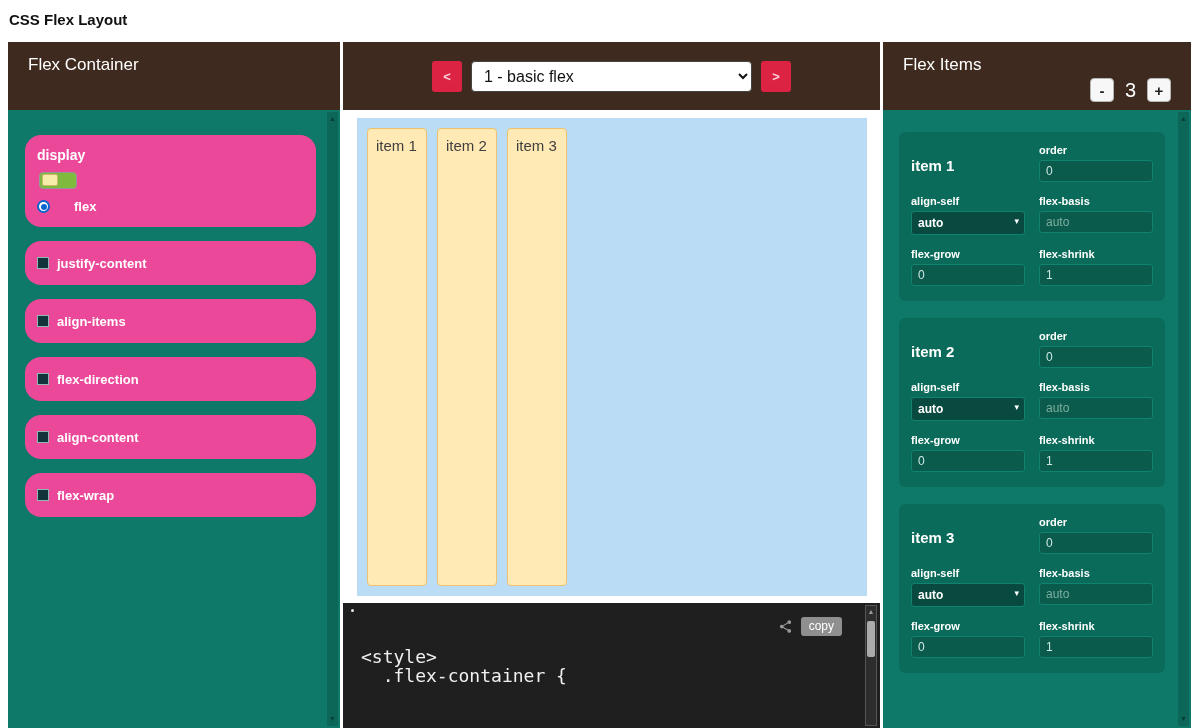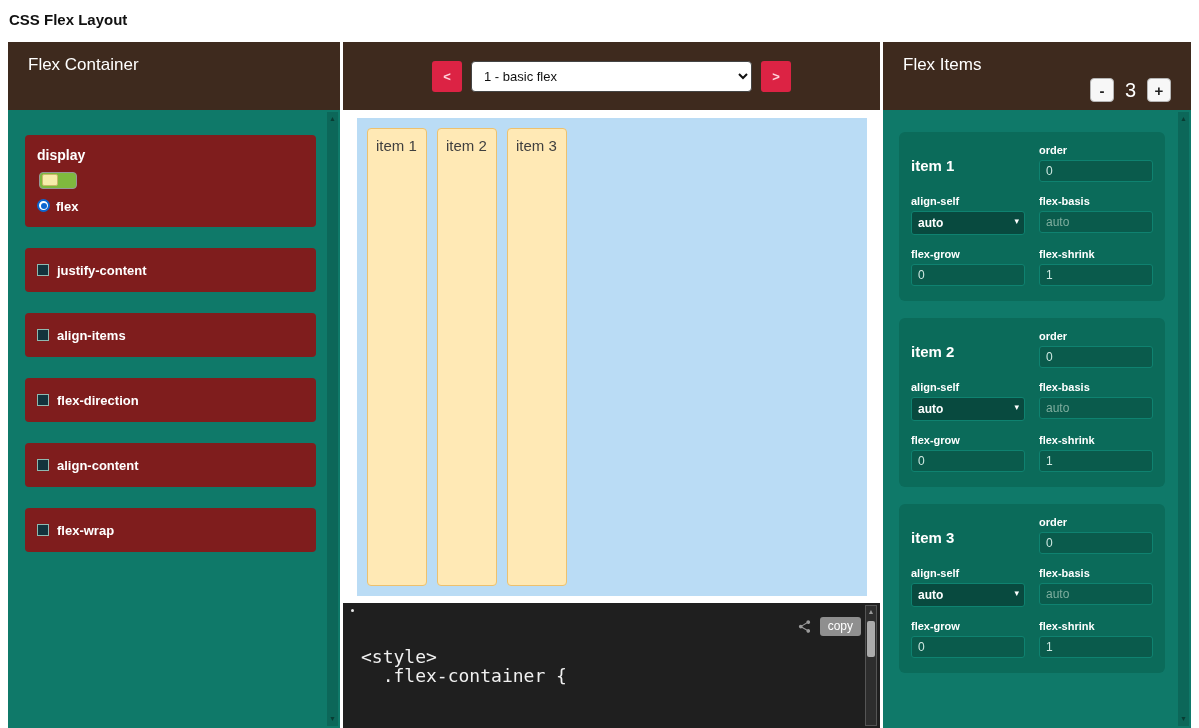--- a/index.html
+++ b/index.html
@@ -22,58 +22,58 @@
   .col-body { flex:1; background:#0f7969; position:relative; overflow:hidden; }
 
   
   .panel-scroll { position:absolute; top:2px; right:2px; bottom:2px; width:11px;
                   background:rgba(0,0,0,0.15); display:flex; flex-direction:column;
                   justify-content:space-between; align-items:center; }
   .panel-scroll .arr { font-size:7px; color:#083d33; line-height:10px; padding:2px 0; }
 
   
   .left-pad { padding:25px 24px 0 17px; }
-  .card { background:#7f1d1d; border-radius:4px; margin-bottom:21px; }
+  .card { background:#ec4899; border-radius:16px; margin-bottom:14px; }
   .display-card { padding:11px 12px 13px; }
   .display-label { font-size:14px; font-weight:bold; color:#fff; }
   .toggle { width:38px; height:17px; background:#7fb93e; border:1px solid #979797;
             border-radius:4px; position:relative; margin:8px 0 10px 2px; cursor:pointer; }
   .toggle .knob { position:absolute; left:2px; top:1px; width:16px; height:12px;
                   background:#f6edaa; border:1px solid #c9b86a; border-radius:2px; }
-  .radio-row { display:flex; align-items:flex-start; gap:6px; }
+  .radio-row { display:flex; align-items:center; gap:24px; }
   .radio { appearance:none; -webkit-appearance:none; width:13px; height:13px; border-radius:50%;
            border:2px solid #0b66d0; background:#fff; position:relative; cursor:pointer; }
   .radio:checked::after { content:""; position:absolute; left:1.5px; top:1.5px; width:6px; height:6px;
            border-radius:50%; background:#0b66d0; }
   .radio-label { font-size:13px; font-weight:bold; color:#fff; }
 
   .option-card { height:44px; display:flex; align-items:center; padding:0 12px; }
   .cbx { appearance:none; -webkit-appearance:none; width:12px; height:12px; background:#13333c;
          border:1px solid #8fb9b0; cursor:pointer; flex:none; }
   .option-label { font-size:13px; font-weight:bold; color:#fff; margin-left:8px; }
 
   
   .mid-header { display:flex; align-items:center; justify-content:center; gap:9px; }
   .nav-btn { width:30px; height:31px; background:#dc2344; color:#ffd3db; border:none;
              border-radius:3px; font-size:13px; font-weight:bold; cursor:pointer; }
-  .preset-select { width:281px; height:31px; font-size:13px; border:1px solid #444;
+  .preset-select { width:281px; height:31px; font-size:16px; border:1px solid #444;
                    border-radius:4px; padding:0 8px; background:#fff; color:#111;
                    font-family:"Liberation Sans", sans-serif; }
 
   
   .preview { height:478px; margin:8px 13px 0 14px; background:#badcf5; padding:5px;
              display:flex; align-items:stretch; }
   .demo-item { width:60px; margin:5px; background:#ffe9b5; border:1px solid #edc16e;
                border-radius:4px; padding:8px 0 0 8px; font-size:15px; color:#3f3f3f; }
 
   
   .code-block { flex:1; margin-top:7px; background:#1f1f1f; position:relative; overflow:hidden; }
   .code-dot { position:absolute; left:8px; top:6px; width:3px; height:3px; background:#e6e6e6;
               border-radius:50%; }
-  .code-toolbar { position:absolute; top:14px; right:19px; display:flex; align-items:center; gap:8px; }
+  .code-toolbar { position:absolute; top:14px; right:38px; display:flex; align-items:center; gap:8px; }
   .copy-btn { background:#8f8f8f; color:#fff; border:none; border-radius:3px; font-size:12px;
               padding:2px 8px 3px; cursor:pointer; font-family:"Liberation Sans", sans-serif; }
   .code-pre { margin:44px 0 0 18px; font-family:"DejaVu Sans Mono", monospace; font-size:18px;
               line-height:19px; color:#f0f0f0; white-space:pre; }
   .code-scroll { position:absolute; top:2px; right:3px; bottom:2px; width:12px;
                  background:#2d2d2d; border:1px solid #555; }
   .code-scroll .arr { font-size:7px; color:#9a9a9a; text-align:center; line-height:12px; }
   .code-scroll .thumb { margin:3px auto 0; width:8px; height:36px; background:#ababab; border-radius:2px; }
 
   

